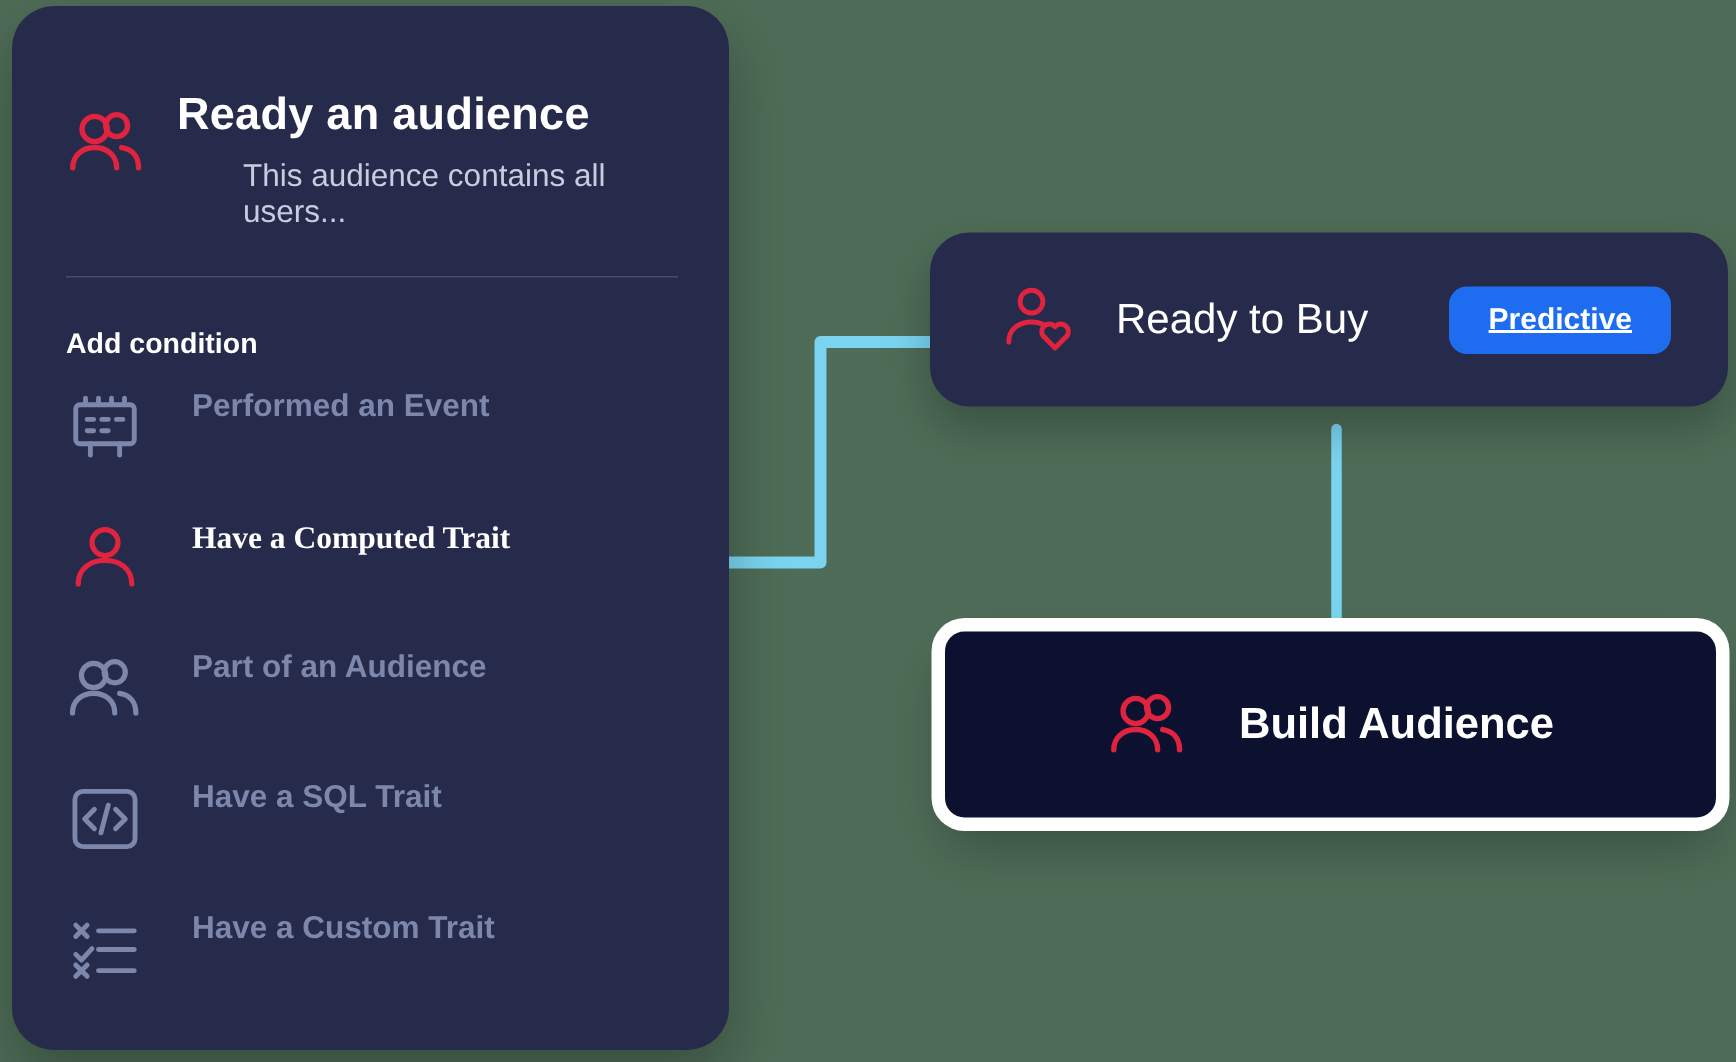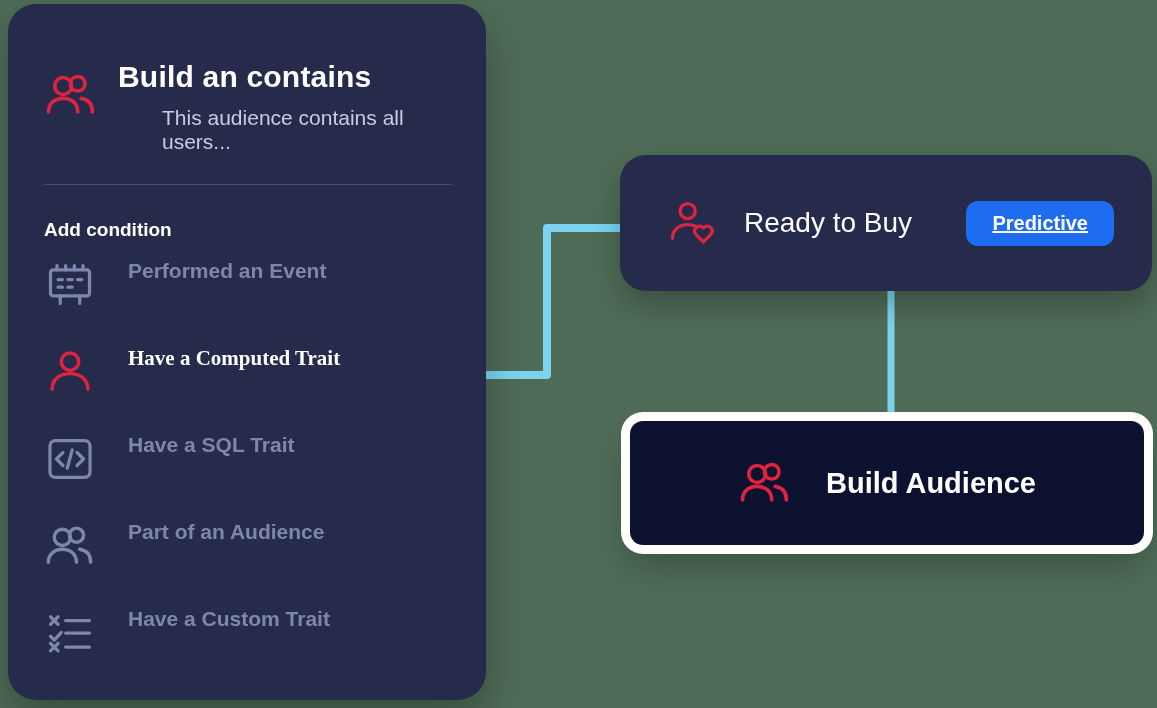--- a/index.html
+++ b/index.html
@@ -34,21 +34,21 @@
   .menu { margin-top: 18px; }
   .menu-item { display: flex; align-items: flex-start; gap: 32px; height: 87px; cursor: pointer; }
   .mi-icon { width: 52px; height: 52px; color: #7D87AC; flex: 0 0 auto; }
   .mi-label { color: #7D87AC; font-size: 21px; font-weight: bold; }
   .menu-item.active .mi-icon { color: #E0233E; }
   .menu-item.active .mi-label { color: #ffffff; font-family: Liberation Serif, serif; }
 
   
   .card-ready {
     position: absolute; left: 620px; top: 155px;
-    width: 532px; height: 136px;
+    width: 532px; height: 116px;
     background: #262B4B; border-radius: 26px;
     box-shadow: 0 14px 30px rgba(0,0,0,.25);
     display: flex; align-items: center;
     padding: 0 38px 0 46px;
     z-index: 2;
   }
   .ready-icon { width: 52px; height: 52px; color: #E0233E; flex: 0 0 auto; }
   .ready-title { color: #ffffff; font-size: 28px; font-weight: 500; margin-left: 26px; }
   .badge {
     margin-left: auto;
@@ -84,21 +84,21 @@
   <div class="panel-header">
     <span class="hdr-icon">
       <svg viewBox="0 0 48 48" fill="none" stroke="currentColor" stroke-width="3.2" stroke-linecap="round" stroke-linejoin="round">
         <circle cx="30" cy="14" r="6.5"></circle>
         <path d="M33 27c6.5 1 10 5.5 10 12"></path>
         <circle cx="17" cy="16" r="7.5"></circle>
         <path d="M4 39c0-7.5 5.8-12 13-12s13 4.5 13 12"></path>
       </svg>
     </span>
     <div>
-      <div class="hdr-title">Build an contains</div>
+      <div class="hdr-title">Ready an audience</div>
       <div class="hdr-sub">This audience contains all users...</div>
     </div>
   </div>
 
   <div class="divider"></div>
 
   <div class="section-label">Add condition</div>
 
   <div class="menu">
 
@@ -120,40 +120,40 @@
         <svg viewBox="0 0 48 48" fill="none" stroke="currentColor" stroke-width="3.2" stroke-linecap="round" stroke-linejoin="round">
           <circle cx="24" cy="14.5" r="8"></circle>
           <path d="M7.5 40c0-9.5 7.4-14.5 16.5-14.5S40.5 30.5 40.5 40"></path>
         </svg>
       </span>
       <span class="mi-label">Have a Computed Trait</span>
     </div>
 
     <div class="menu-item">
       <span class="mi-icon">
+        <svg viewBox="0 0 48 48" fill="none" stroke="currentColor" stroke-width="3.2" stroke-linecap="round" stroke-linejoin="round">
+          <circle cx="30" cy="14" r="6.5"></circle>
+          <path d="M33 27c6.5 1 10 5.5 10 12"></path>
+          <circle cx="17" cy="16" r="7.5"></circle>
+          <path d="M4 39c0-7.5 5.8-12 13-12s13 4.5 13 12"></path>
+        </svg>
+      </span>
+      <span class="mi-label">Part of an Audience</span>
+    </div>
+
+    <div class="menu-item">
+      <span class="mi-icon">
         <svg viewBox="0 0 48 48" fill="none" stroke="currentColor" stroke-width="3" stroke-linecap="round" stroke-linejoin="round">
           <rect x="5.5" y="7" width="37" height="34" rx="5"></rect>
           <path d="M17.5 18l-6 6 6 6"></path>
           <path d="M30.5 18l6 6-6 6"></path>
           <path d="M26 15.5l-4.5 17"></path>
         </svg>
       </span>
       <span class="mi-label">Have a SQL Trait</span>
-    </div>
-
-    <div class="menu-item">
-      <span class="mi-icon">
-        <svg viewBox="0 0 48 48" fill="none" stroke="currentColor" stroke-width="3.2" stroke-linecap="round" stroke-linejoin="round">
-          <circle cx="30" cy="14" r="6.5"></circle>
-          <path d="M33 27c6.5 1 10 5.5 10 12"></path>
-          <circle cx="17" cy="16" r="7.5"></circle>
-          <path d="M4 39c0-7.5 5.8-12 13-12s13 4.5 13 12"></path>
-        </svg>
-      </span>
-      <span class="mi-label">Part of an Audience</span>
     </div>
 
     <div class="menu-item">
       <span class="mi-icon">
         <svg viewBox="0 0 48 48" fill="none" stroke="currentColor" stroke-width="3" stroke-linecap="round" stroke-linejoin="round">
           <path d="M6 9l7 7M13 9l-7 7"></path>
           <path d="M20 12.5h22"></path>
           <path d="M6 27l3.5 3.5 6.5-7"></path>
           <path d="M20 24h22"></path>
           <path d="M6 33.5l7 7M13 33.5l-7 7"></path>

